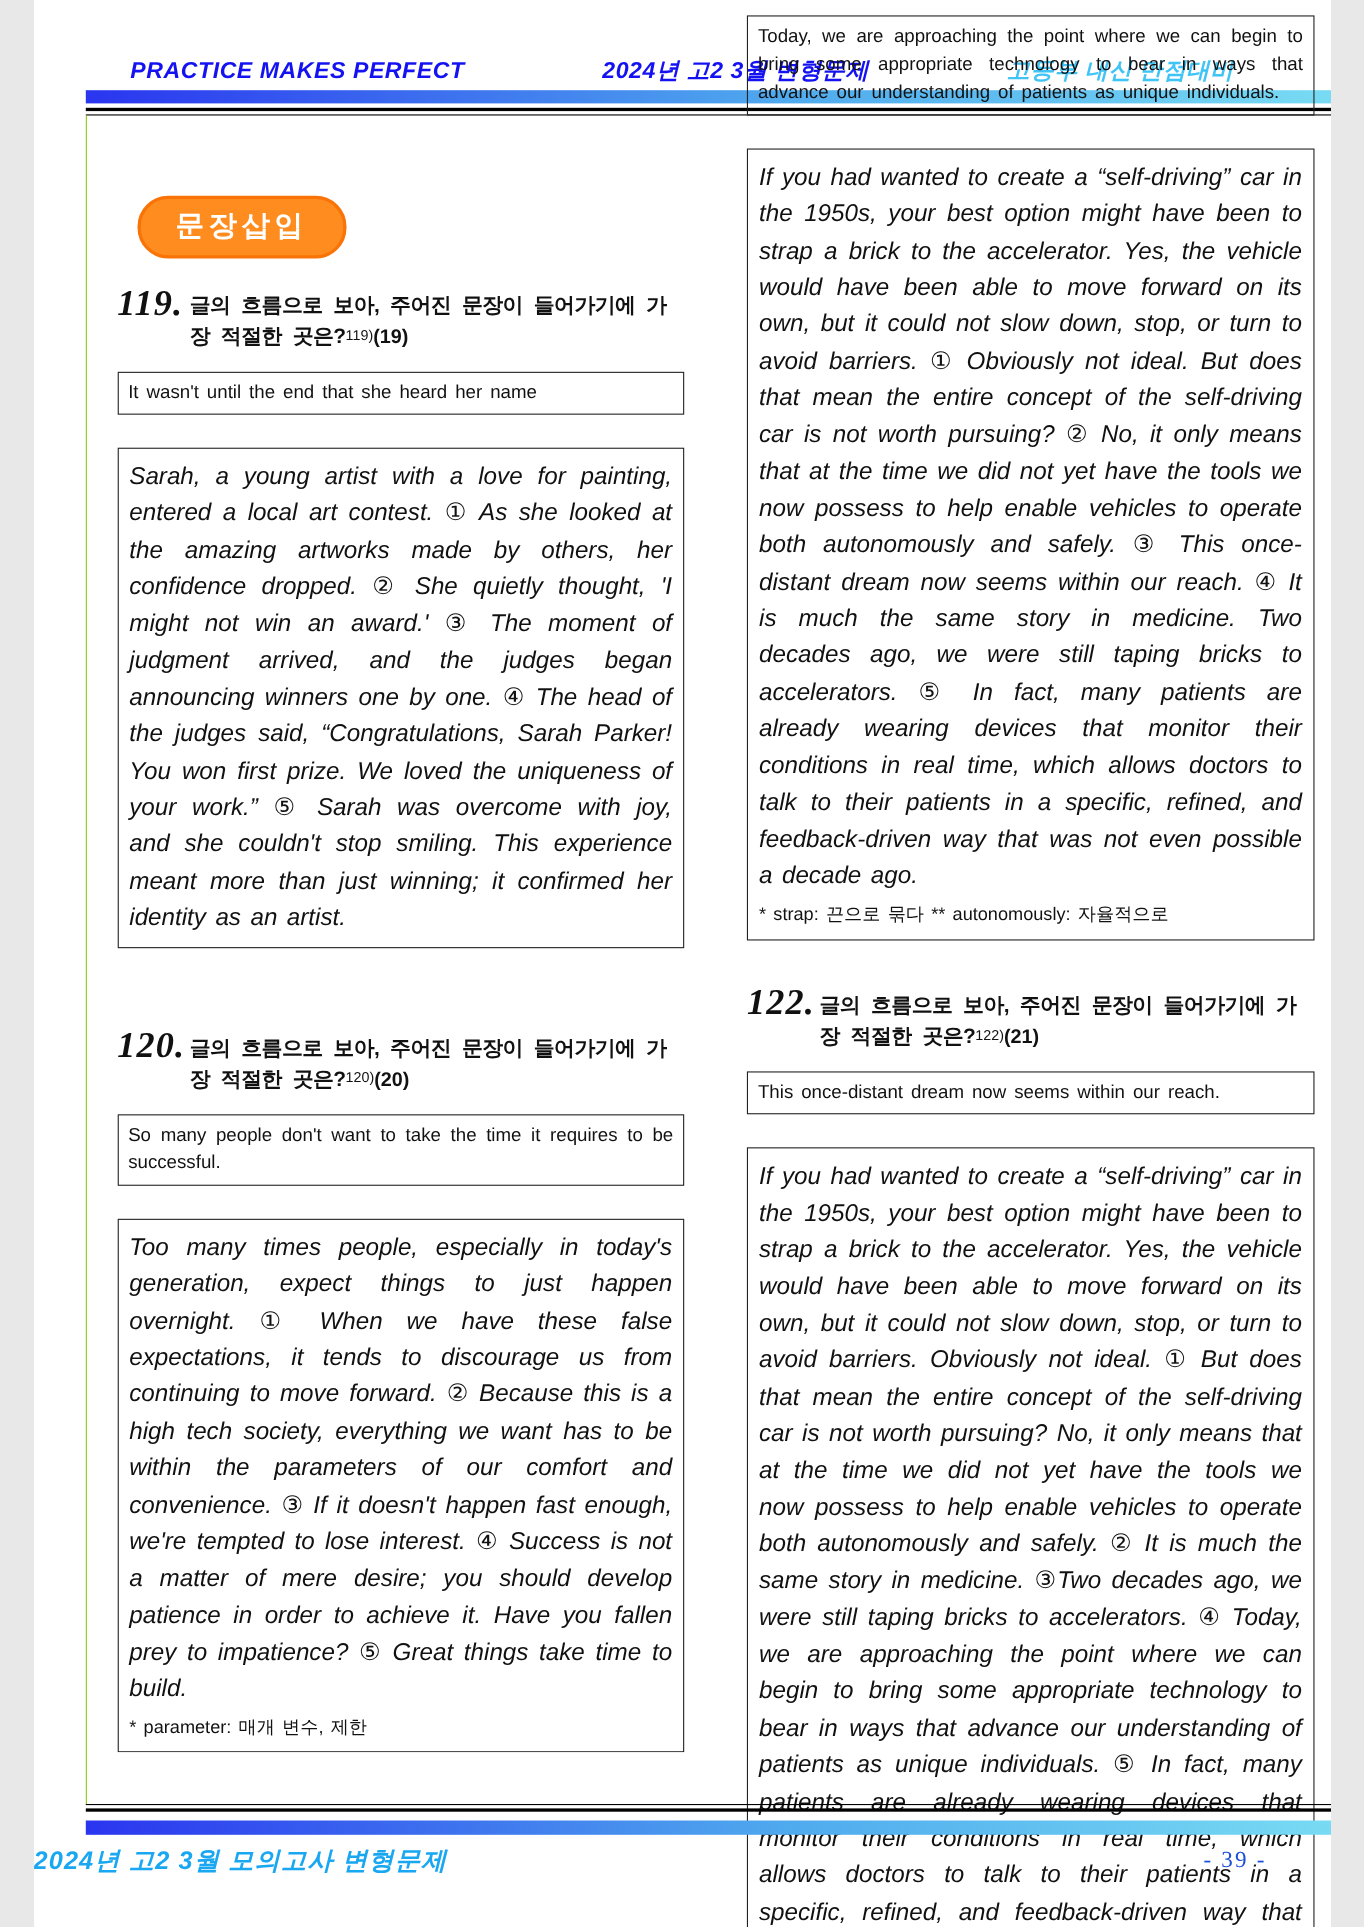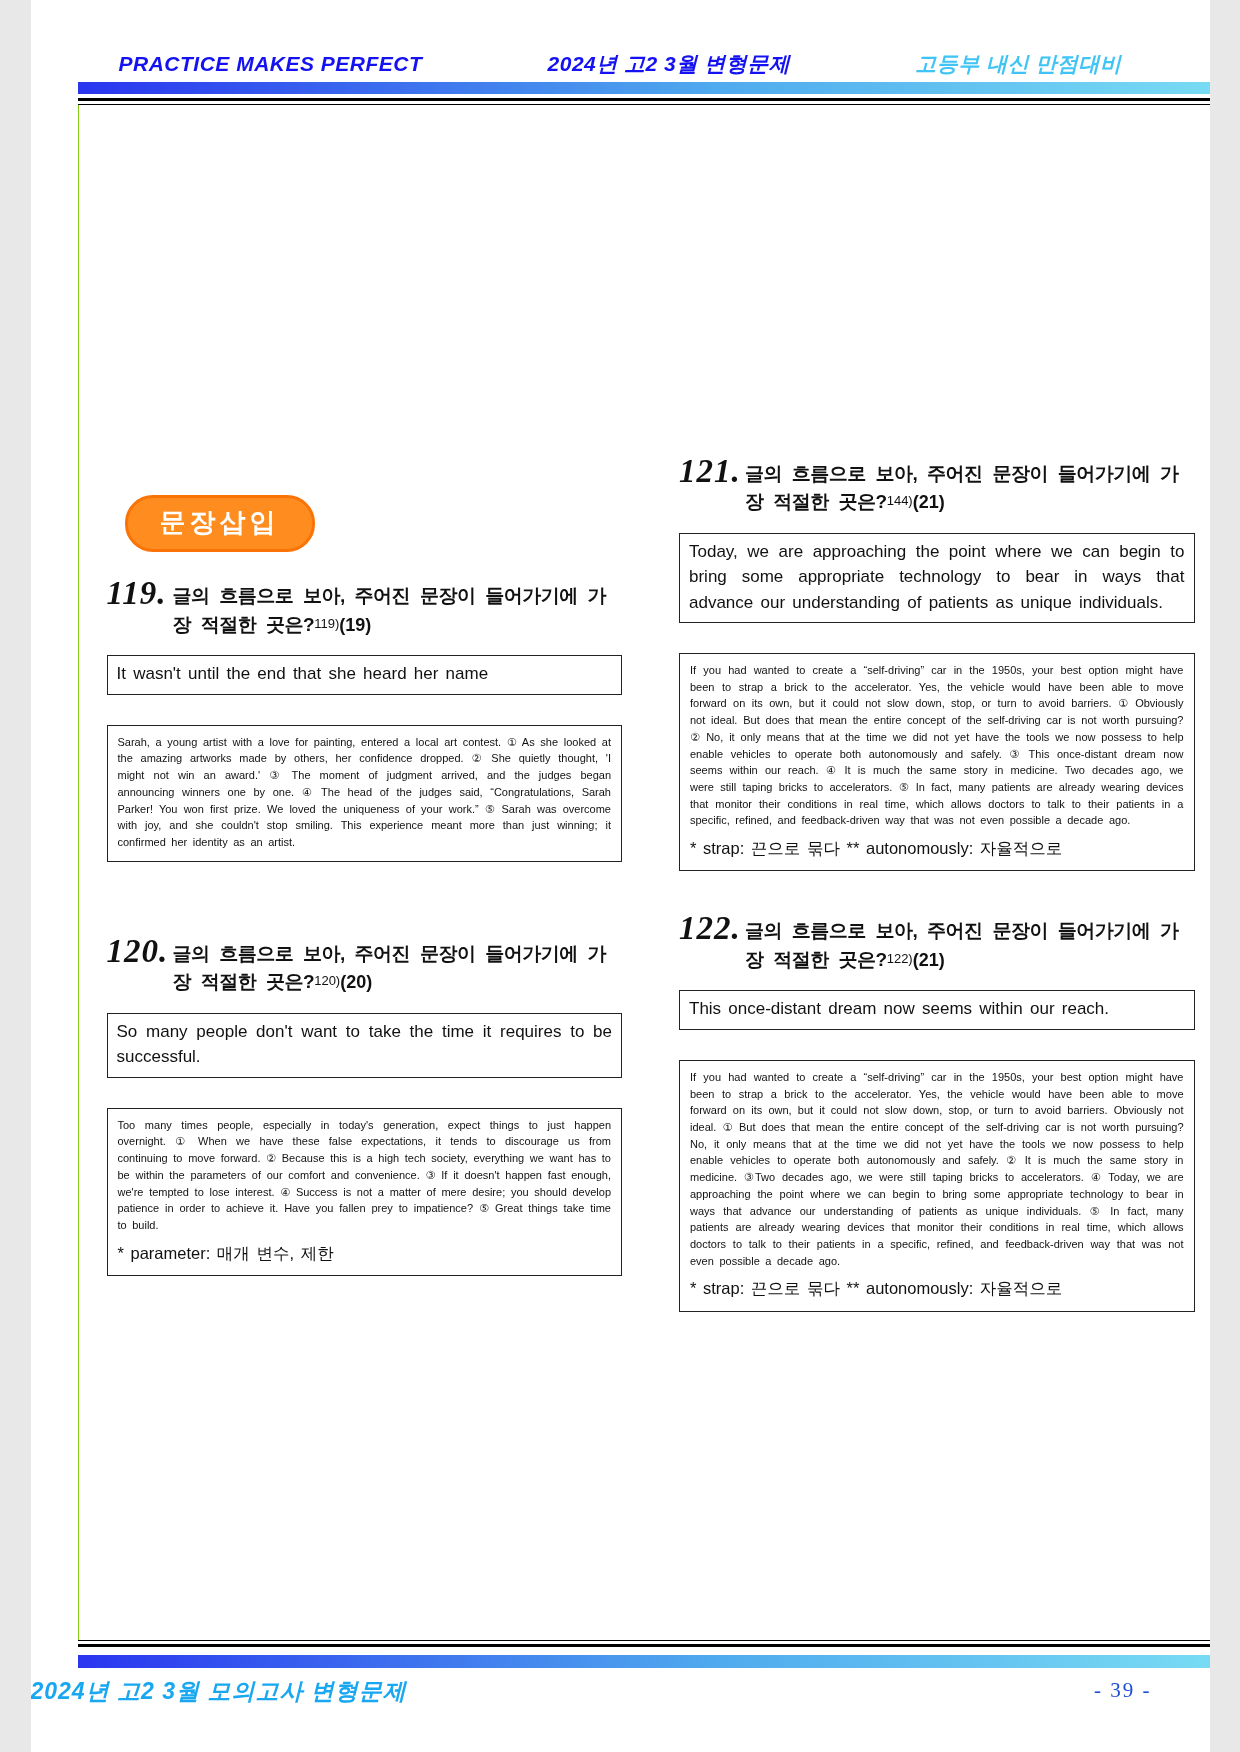--- a/index.html
+++ b/index.html
@@ -76,21 +76,21 @@
   .q-tag{font-size:18px;font-weight:700;letter-spacing:0;}
 
   .given-box{
     margin-top:16px;border:1.5px solid #222;padding:5px 9px 7px 9px;
     font-size:17px;line-height:1.5;word-spacing:2.5px;text-align:justify;
   }
   .passage-box{
     margin-top:30px;border:1.5px solid #222;padding:8px 10px 10px 10px;
   }
   .passage{
-    font-size:11px;line-height:1.52;word-spacing:2.5px;text-align:justify;
+    font-size:22px;line-height:1.52;word-spacing:2.5px;text-align:justify;font-style:italic;
   }
   .footnote{
     margin-top:8px;font-size:16.5px;line-height:1.4;word-spacing:2px;
   }
   .footnote:empty{display:none;}
 
   .q-gap-large{margin-top:78px;}
   .q-gap-medium{margin-top:46px;}
 
   

